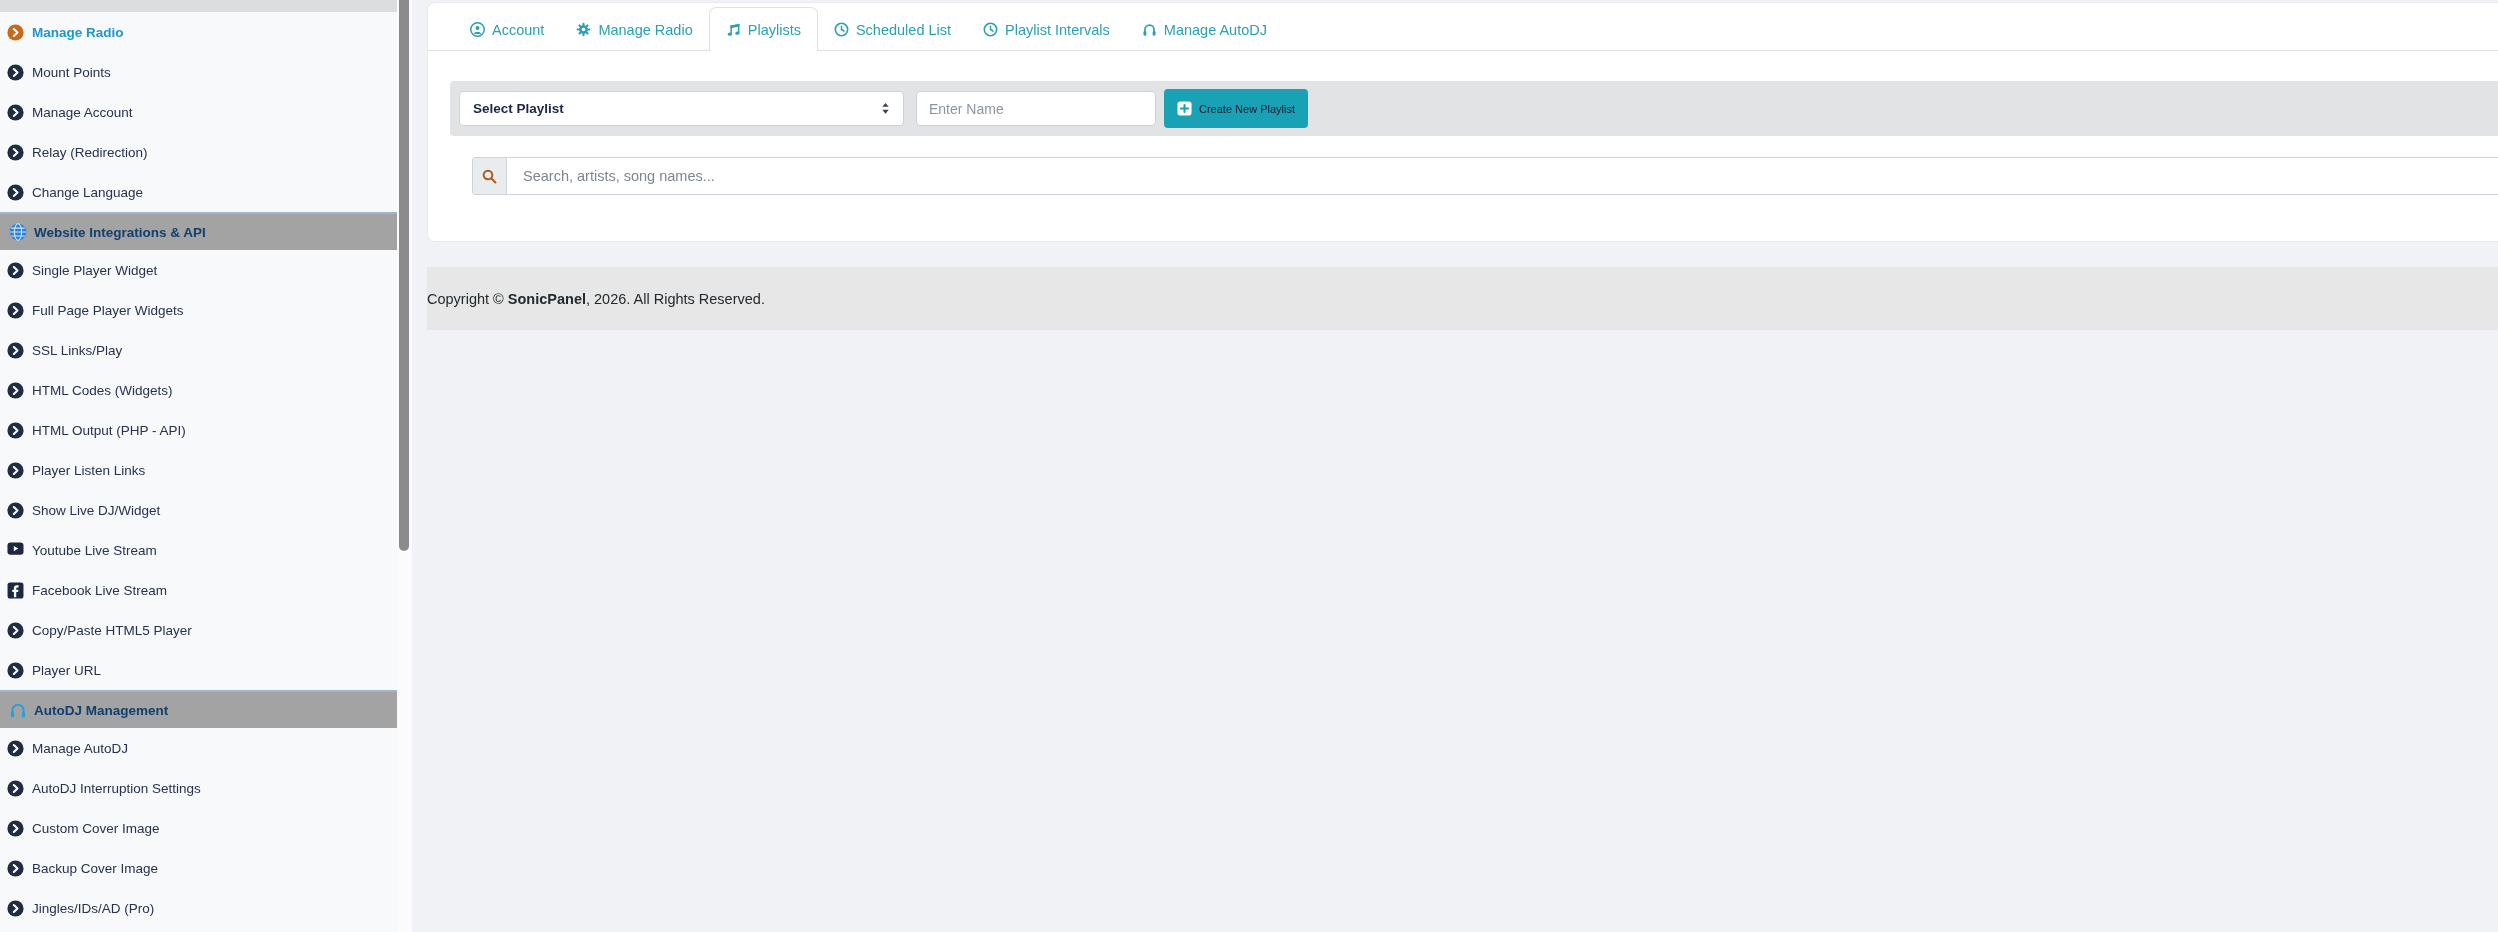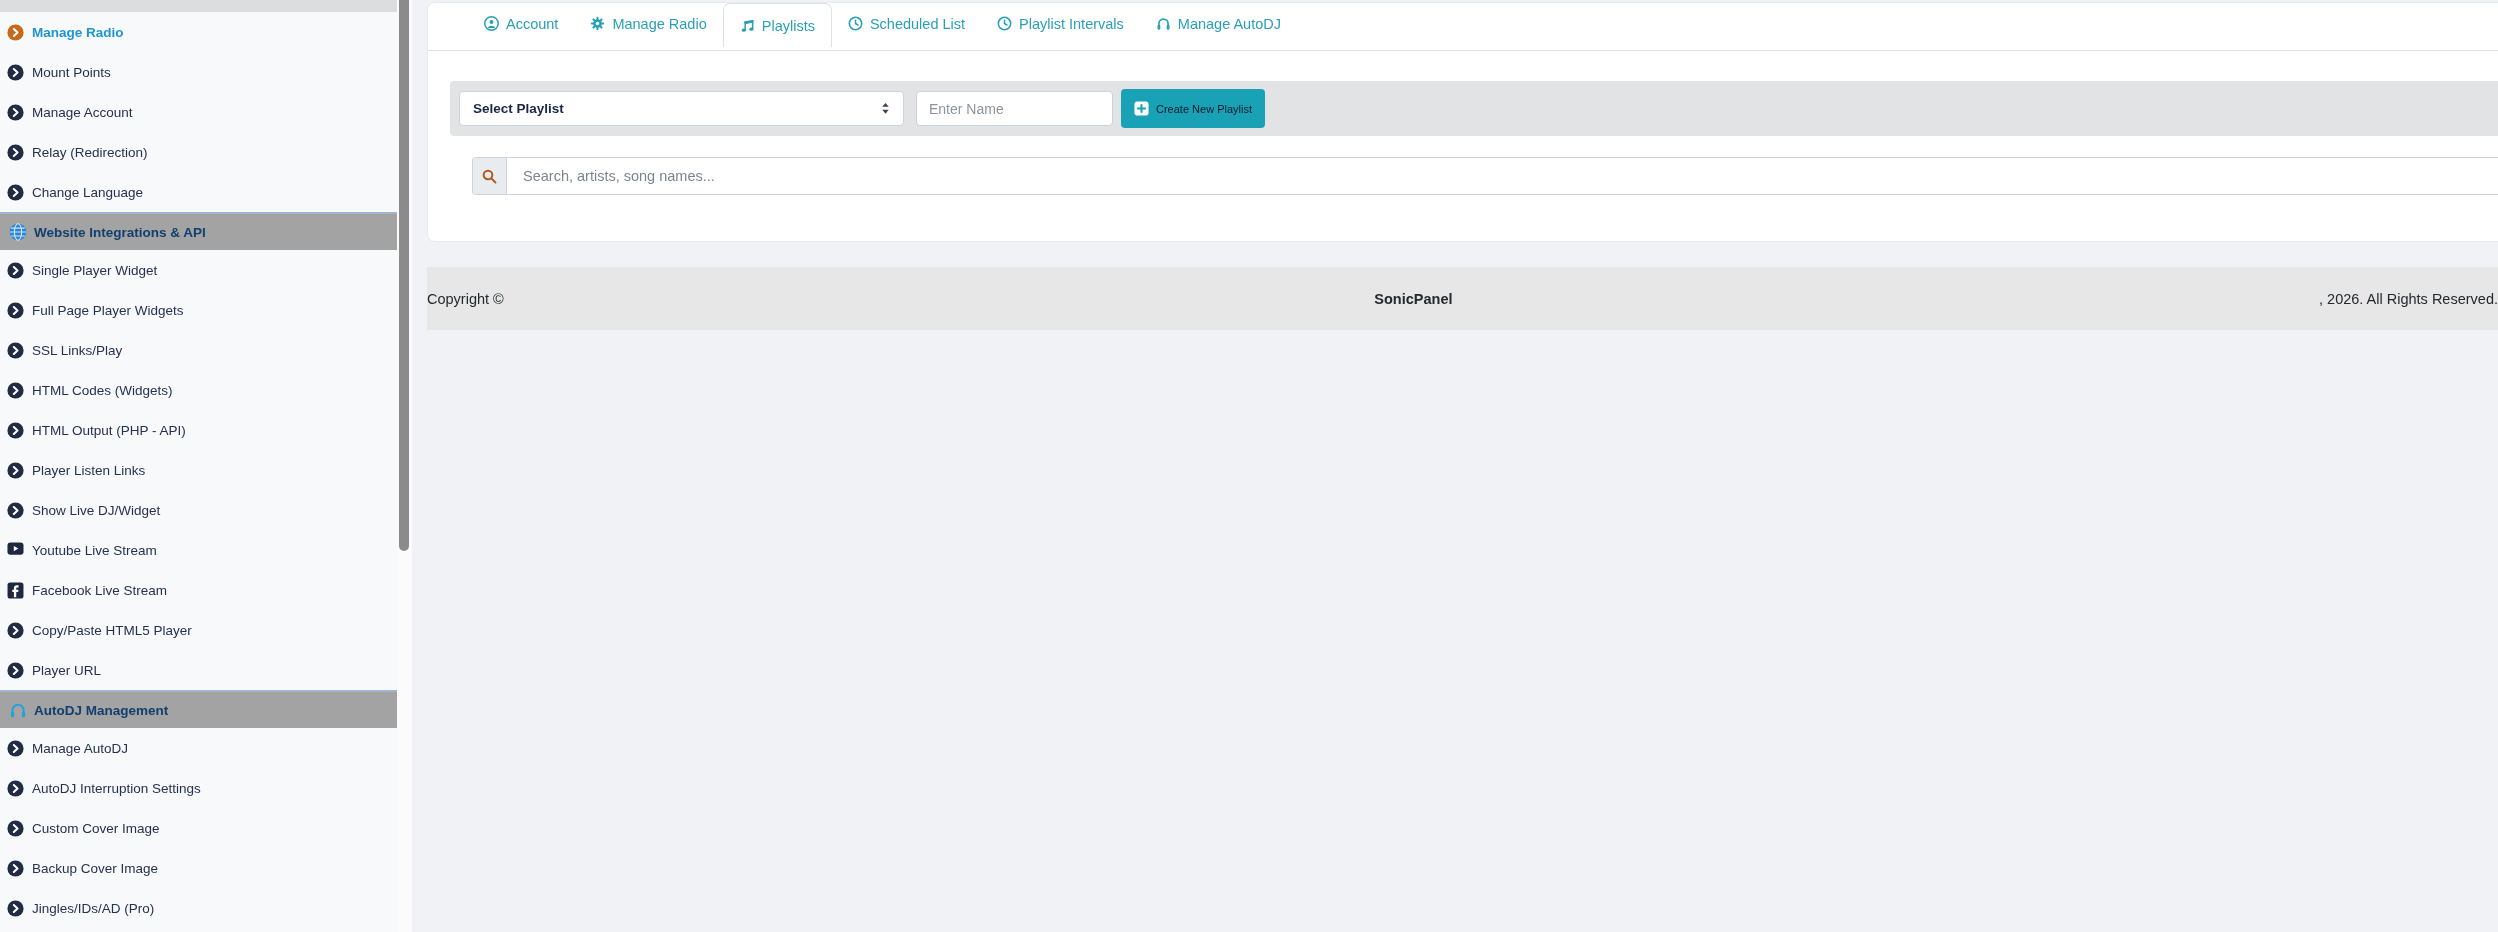--- a/index.html
+++ b/index.html
@@ -17,38 +17,38 @@
   .sb-item .ico { width:17px; height:17px; color:#212b42; flex:0 0 auto; display:block; }
   .sb-item.active { color:#1e96d2; font-weight:700; }
   .sb-item.active .ico { color:#c56a1b; }
   .sb-header { height:38px; display:flex; align-items:center; padding-left:9px; gap:7px; font-size:13.5px; font-weight:700; color:#123f6e; background:#a3a3a3; border-top:2px solid #a2b5cf; white-space:nowrap; }
   .sb-header .ico { width:18px; height:18px; flex:0 0 auto; display:block; }
   .sb-scroll { position:absolute; left:397px; top:0; width:15px; height:932px; background:#fbfbfc; }
   .sb-thumb { position:absolute; left:2px; top:0; width:10px; height:551px; background:#8b8b8b; border-radius:0 0 6px 6px; cursor:pointer; }
   
   .main { position:absolute; left:412px; top:0; right:0; bottom:0; }
   .card { position:absolute; left:15px; top:2px; right:0; height:240px; background:#fff; border:1px solid #e7eaf0; border-right:none; border-radius:8px 0 0 8px; }
-  .tabbar { height:48px; border-bottom:1px solid #dee2e6; display:flex; padding-left:40px; }
+  .tabbar { height:48px; border-bottom:1px solid #dee2e6; display:flex; align-items:flex-end; padding-left:26px; }
   .tab { display:flex; align-items:center; gap:7px; padding:0 16px; height:41px; color:#2aa0b6; font-size:14.5px; cursor:pointer; white-space:nowrap; }
   .tab .ico { width:15px; height:15px; display:block; }
   .tab.active { background:#fff; border:1px solid #dee2e6; border-bottom:none; border-radius:7px 7px 0 0; height:44px; margin-bottom:-1px; position:relative; z-index:2; }
   .card-body { padding:30px 0 0 22px; }
   .form-panel { height:55px; background:#e2e3e5; border-radius:4px 0 0 4px; display:flex; align-items:center; padding-left:9px; }
   .select-box { width:445px; height:35px; background:#fff; border:1px solid #ced2d8; border-radius:4px; display:flex; align-items:center; justify-content:space-between; padding:0 13px; font-weight:700; font-size:13.5px; color:#1c2746; cursor:pointer; }
   .select-box .ico { width:9px; height:13px; display:block; }
-  .name-input { margin-left:12px; width:197px; height:35px; border:1px solid #ced2d8; border-radius:4px; padding:0 12px; font-size:14px; color:#333; font-family:inherit; background:#fff; }
+  .name-input { margin-left:12px; width:240px; height:35px; border:1px solid #ced2d8; border-radius:4px; padding:0 12px; font-size:14px; color:#333; font-family:inherit; background:#fff; }
   .name-input::placeholder { color:#8d949e; }
   .create-btn { margin-left:8px; height:39px; background:#19a2b6; border:none; border-radius:4px; color:#0f172a; font-size:11px; display:flex; align-items:center; gap:7px; padding:0 13px; font-family:inherit; cursor:pointer; }
   .create-btn .ico { width:15px; height:15px; display:block; }
   .search-group { margin:21px 0 0 22px; height:38px; display:flex; align-items:stretch; border:1px solid #ced3d9; border-right:none; border-radius:4px 0 0 4px; overflow:hidden; background:#fff; }
   .search-prepend { width:34px; background:#e9ecef; border-right:1px solid #ced3d9; display:flex; align-items:center; justify-content:center; }
   .search-prepend .ico { width:17px; height:17px; display:block; }
   .search-input { flex:1; border:none; outline:none; padding:0 16px; font-size:14.5px; color:#701a75; font-family:inherit; background:#fff; }
   .search-input::placeholder { color:#7e858f; }
-  .footer { position:absolute; left:15px; right:0; top:267px; height:63px; background:#e6e7e6; display:flex; align-items:center; justify-content:space-between; font-size:14.5px; color:#24292e; white-space:pre; }
+  .footer { position:absolute; left:15px; right:0; top:267px; height:63px; background:#e6e7e6; display:flex; align-items:center; justify-content:flex-start; font-size:14.5px; color:#24292e; white-space:pre; }
   .footer b { font-weight:700; }
 </style>
 </head>
 <body>
 
 <nav class="sidebar">
   <div class="sb-strip"></div>
 
   <div class="sb-item active">
     <span class="ico"><svg viewBox="0 0 16 16">

